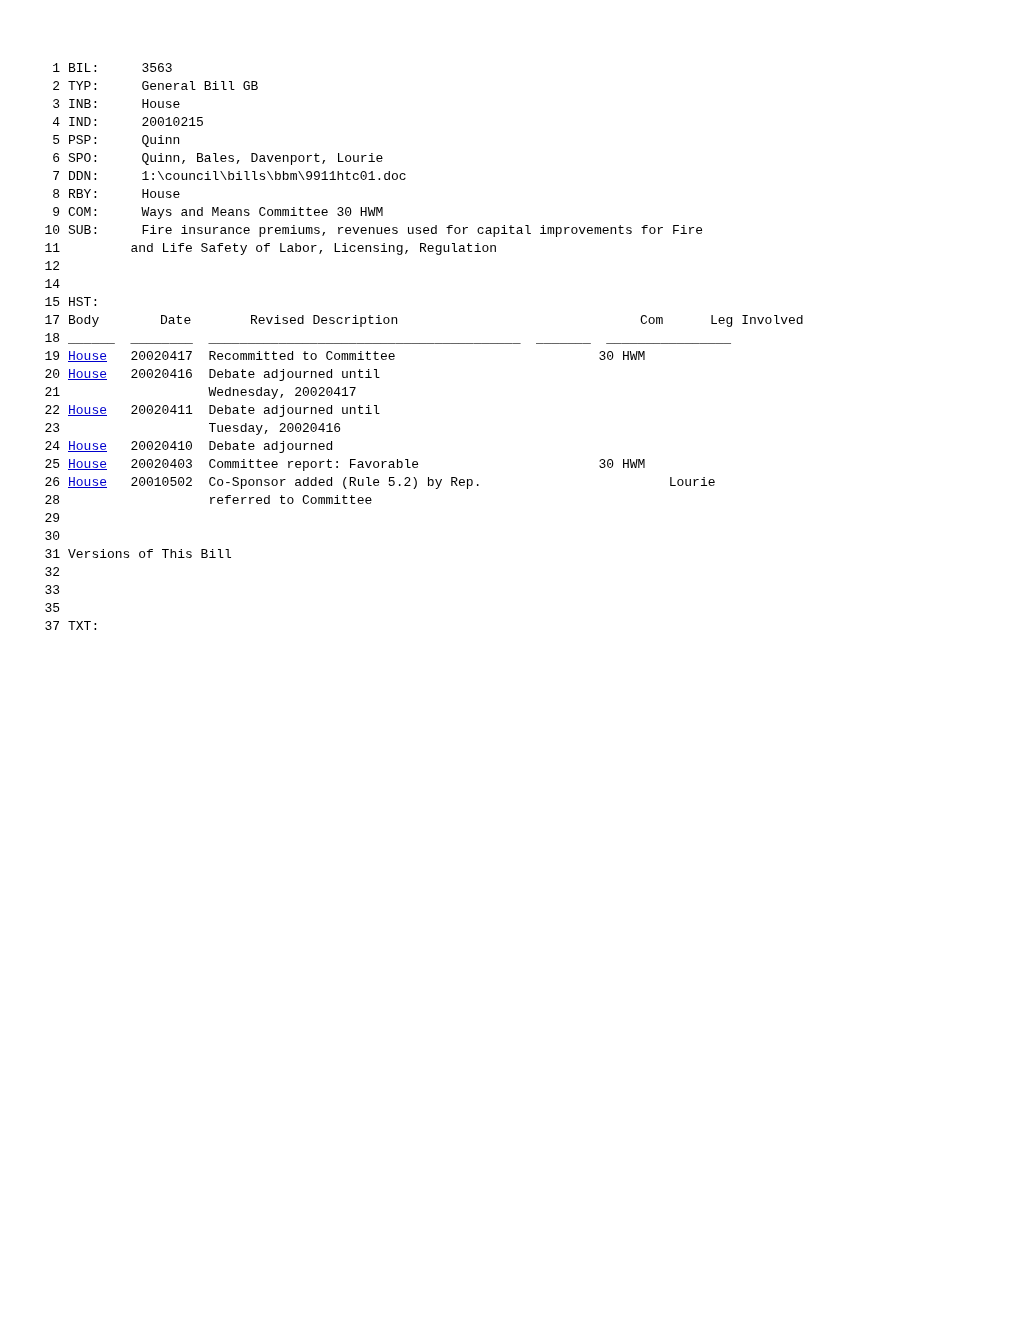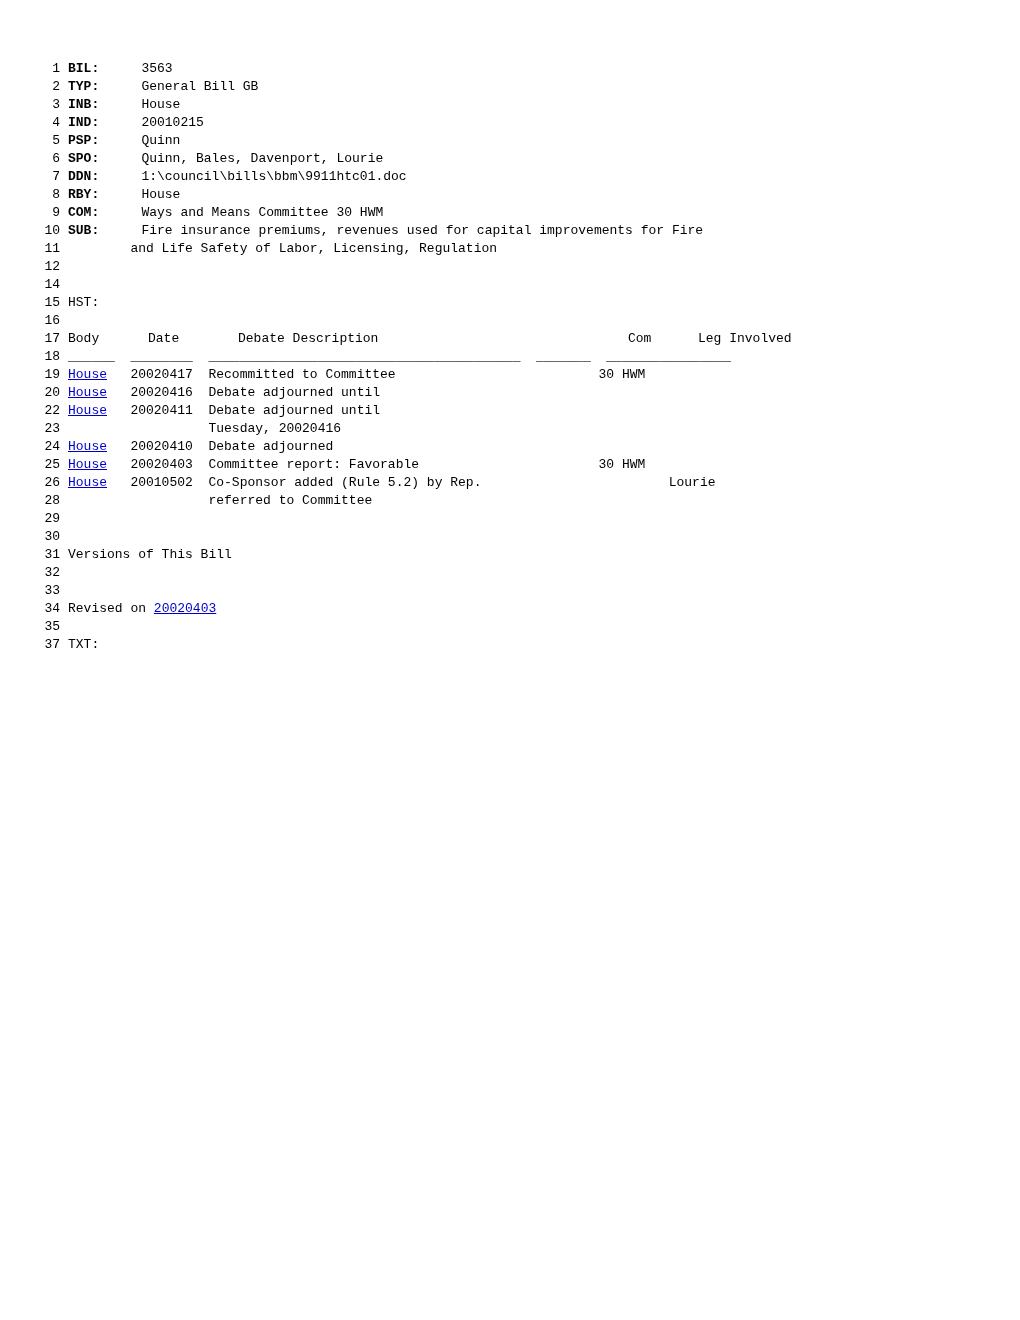--- a/index.html
+++ b/index.html
@@ -32,29 +32,28 @@
       color: #000;
       flex-shrink: 0;
     }
     .line-content {
       flex: 1;
       white-space: pre;
     }
     .label {
       display: inline-block;
       width: 50px;
-      font-weight: bold;
     }
     a {
       color: #0000cc;
       text-decoration: underline;
       cursor: pointer;
     }
     .col-body { display: inline-block; width: 80px; }
-    .col-date { display: inline-block; width: 90px; }
+    .col-date { display: inline-block; width: 90px; margin-left: 12px; }
     .col-action { display: inline-block; width: 390px; }
     .col-com { display: inline-block; width: 70px; }
     .col-leg { display: inline-block; font-family: Liberation Mono, monospace; }
   </style>
 </head>
 <body>
 
 <div class="content">
 
   <div class="line">
@@ -119,45 +118,45 @@
   <div class="line">
     <span class="line-num">14</span>
     <span class="line-content"></span>
   </div>
 
   <div class="line">
     <span class="line-num">15</span>
     <span class="line-content">HST:</span>
   </div>
 
-  <div class="line">
-    <span class="line-num">16</span>
-    <span class="line-content"></span>
-  </div>
 
   <div class="line">
     <span class="line-num">17</span>
-    <span class="line-content"><span class="col-body">Body    </span><span class="col-date">Date      </span><span class="col-action">Debate Description                       </span><span class="col-com">Com     </span><span class="col-leg">Leg Involved</span></span>
+    <span class="line-content"><span class="col-body">Body    </span><span class="col-date">Date      </span><span class="col-action">Revised Description                       </span><span class="col-com">Com     </span><span class="col-leg">Leg Involved</span></span>
   </div>
 
   <div class="line">
     <span class="line-num">18</span>
     <span class="line-content">______  ________  ________________________________________  _______  ________________</span>
   </div>
 
   <div class="line">
     <span class="line-num">19</span>
     <span class="line-content"><a href="#">House</a>   20020417  Recommitted to Committee                          30 HWM</span>
   </div>
 
   <div class="line">
     <span class="line-num">20</span>
     <span class="line-content"><a href="#">House</a>   20020416  Debate adjourned until</span>
   </div>
 
+  <div class="line">
+    <span class="line-num">21</span>
+    <span class="line-content">                  Wednesday, 20020417</span>
+  </div>
 
   <div class="line">
     <span class="line-num">22</span>
     <span class="line-content"><a href="#">House</a>   20020411  Debate adjourned until</span>
   </div>
 
   <div class="line">
     <span class="line-num">23</span>
     <span class="line-content">                  Tuesday, 20020416</span>
   </div>
@@ -199,24 +198,20 @@
 
   <div class="line">
     <span class="line-num">32</span>
     <span class="line-content"></span>
   </div>
   <div class="line">
     <span class="line-num">33</span>
     <span class="line-content"></span>
   </div>
 
-  <div class="line">
-    <span class="line-num">34</span>
-    <span class="line-content"><span>Revised on </span><a href="#">20020403</a></span>
-  </div>
 
   <div class="line">
     <span class="line-num">35</span>
     <span class="line-content"></span>
   </div>
 
   <div class="line">
     <span class="line-num">37</span>
     <span class="line-content">TXT:</span>
   </div>

